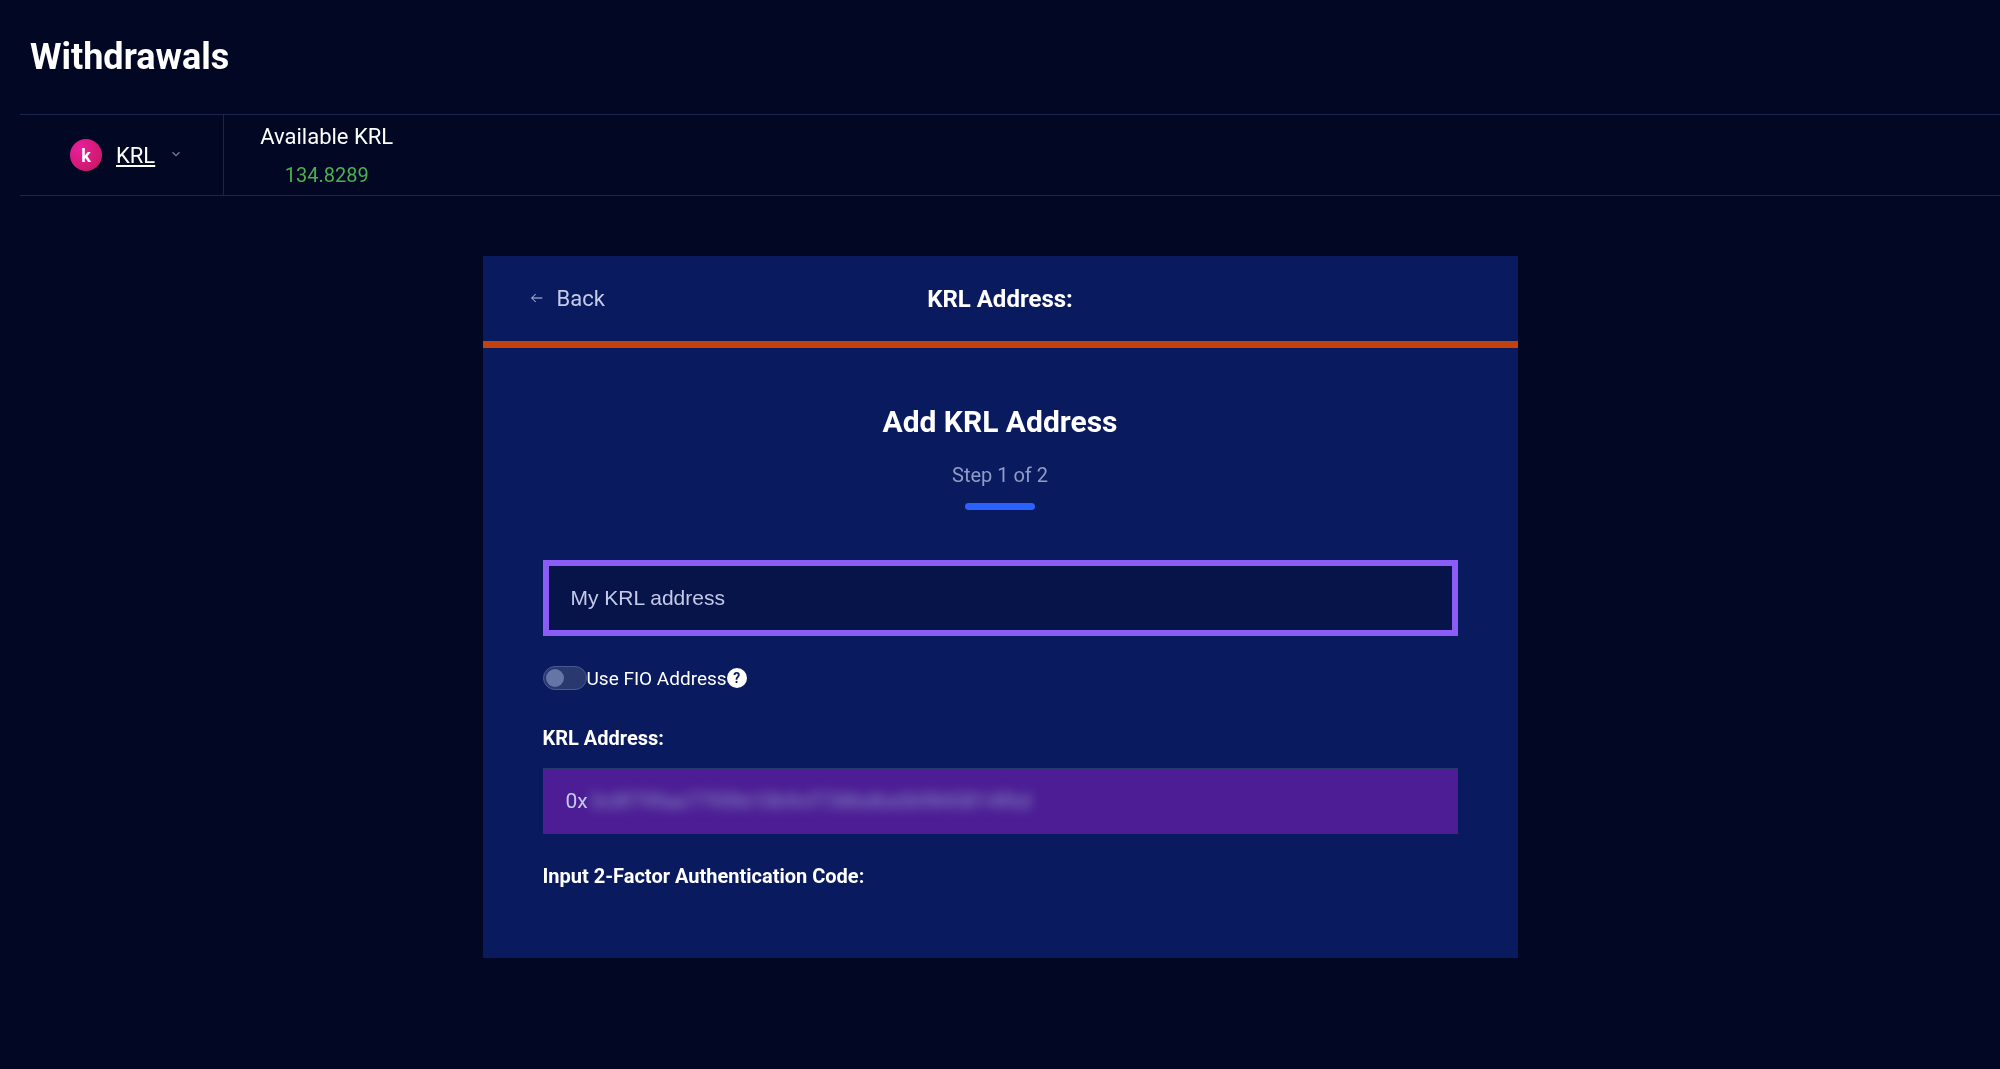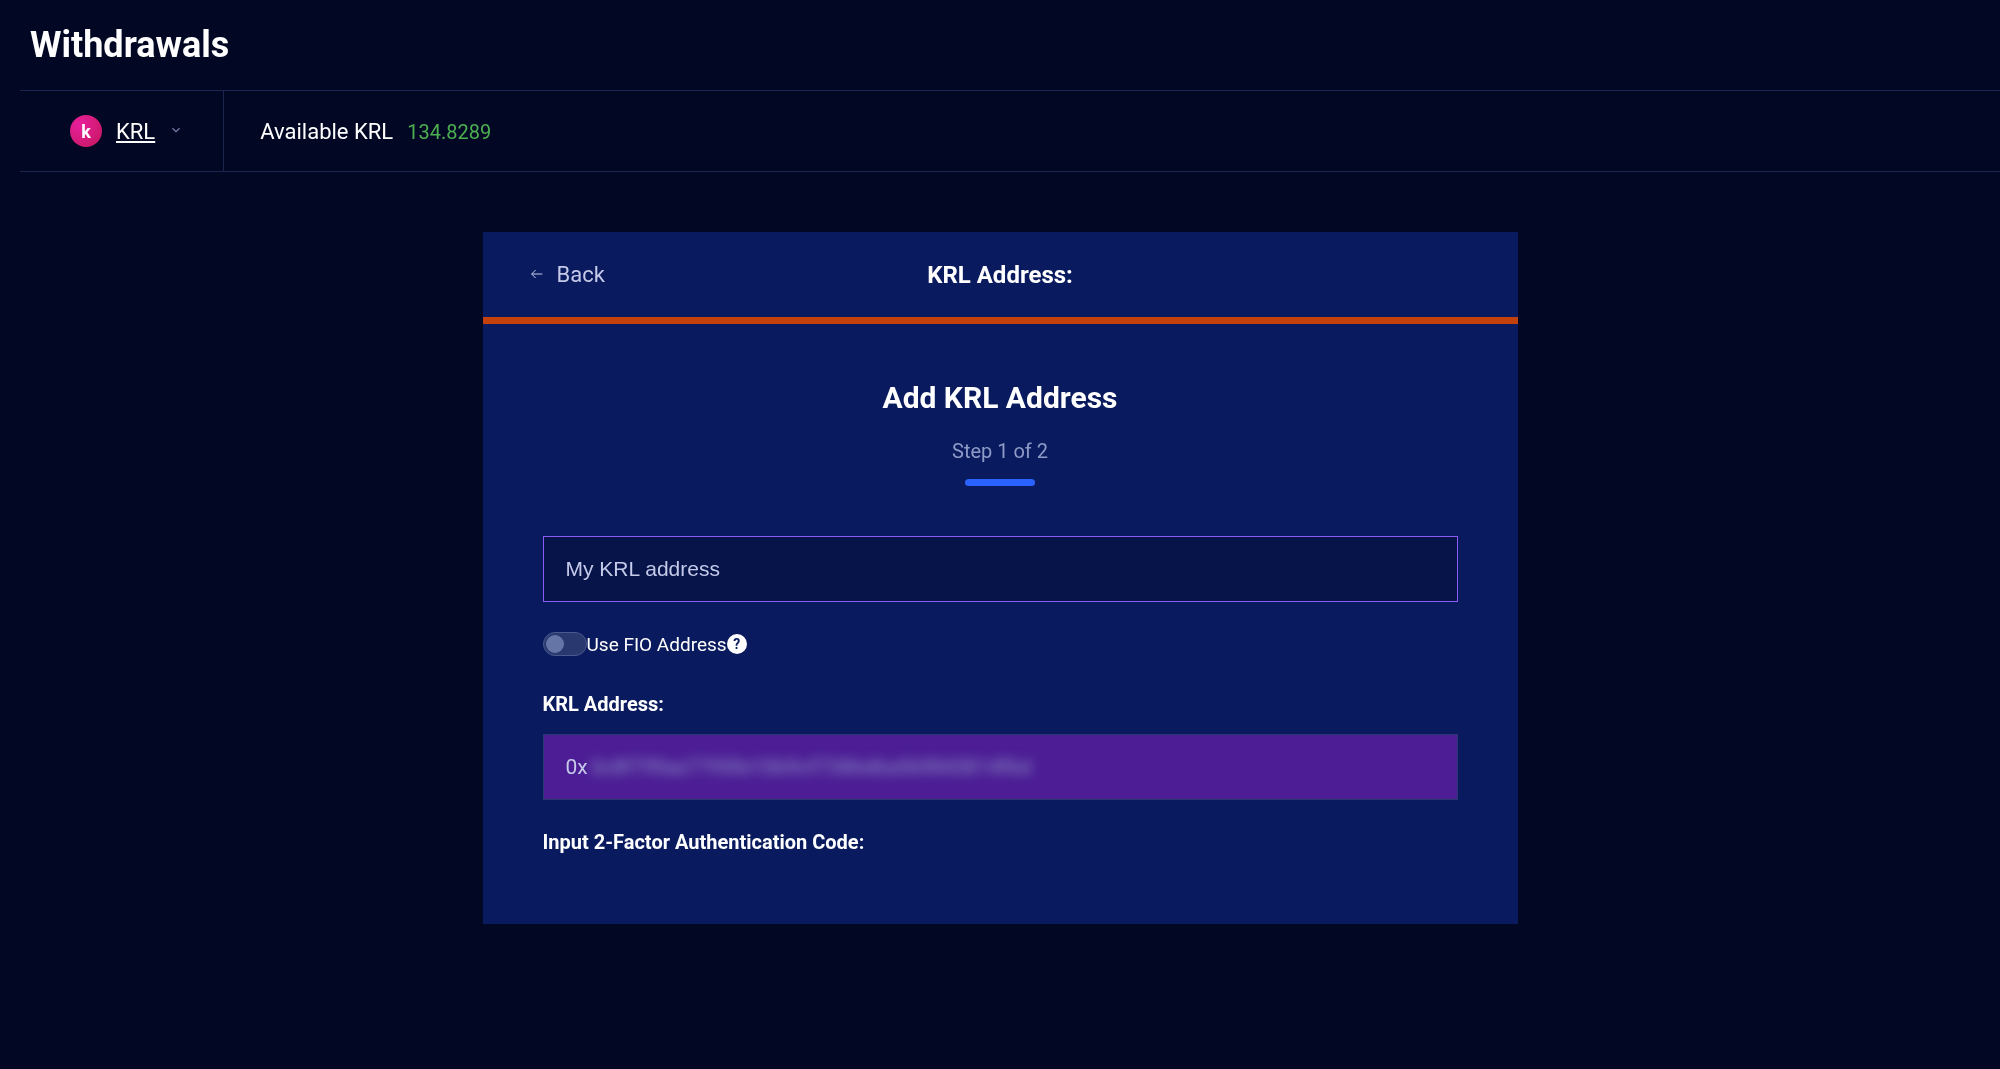--- a/index.html
+++ b/index.html
@@ -11,21 +11,21 @@
       background: #020824;
       color: #ffffff;
       font-family: -apple-system, BlinkMacSystemFont, 'Segoe UI', Roboto, sans-serif;
       width: 2000px;
       height: 1069px;
       overflow: hidden;
     }
     .page-title {
       font-size: 36px;
       font-weight: 700;
-      padding: 24px 30px;
+      padding: 36px 30px;
       color: #ffffff;
     }
     .header-bar {
       display: flex;
       align-items: center;
       border-top: 1px solid #1a2550;
       border-bottom: 1px solid #1a2550;
       margin-left: 20px;
     }
     .coin-selector {
@@ -52,23 +52,24 @@
       font-size: 22px;
       color: #ffffff;
       text-decoration: underline;
     }
     .chevron-down {
       color: #7580a8;
       font-size: 14px;
     }
     .available-section {
       display: flex;
-      align-items: flex-end;
+      align-items: center;
       gap: 14px;
       padding: 0 36px;
+      flex-direction: column;
     }
     .available-label {
       font-size: 22px;
       color: #ffffff;
     }
     .available-amount {
       font-size: 20px;
       color: #4caf50;
     }
     .main-panel {
@@ -132,21 +133,21 @@
       font-size: 20px;
       font-weight: 700;
       color: #ffffff;
       margin-bottom: 18px;
       display: block;
     }
     .text-input {
       width: 100%;
       padding: 20px 22px;
       background: #071449;
-      border: 1px solid #8b5cf6;
+      border: 6px solid #8b5cf6;
       color: #c5cae9;
       font-size: 21px;
       outline: none;
     }
     .text-input.focused {
       border: 2px solid #2962ff;
     }
     .toggle-row {
       display: flex;
       align-items: center;

